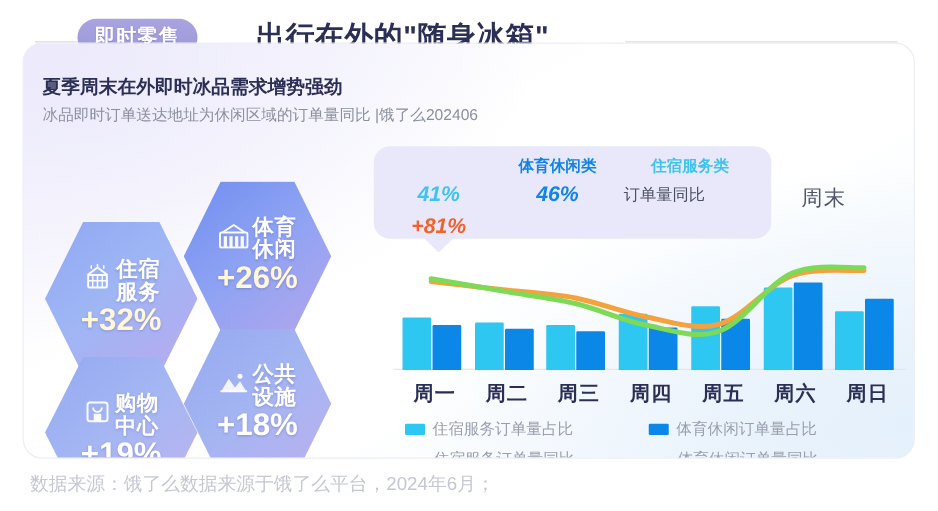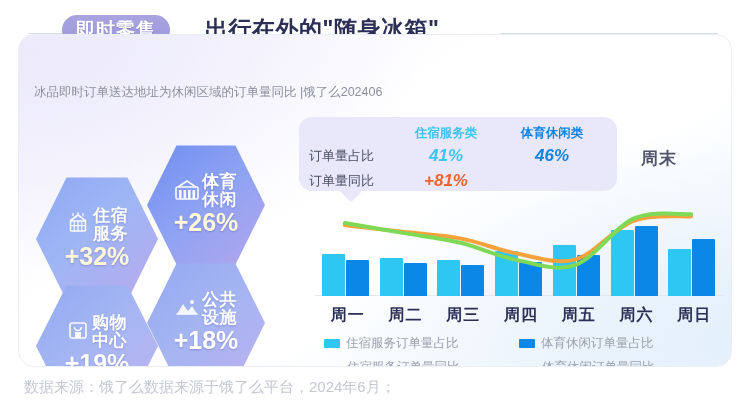--- a/index.html
+++ b/index.html
@@ -14,21 +14,21 @@
   
   .header { position:absolute; left:0; top:6px; width:750px; height:40px; }
   .hdr-rule { position:absolute; top:27px; height:1px; background:#d9dce6; }
   .hdr-rule.left  { left:28px;  width:52px; }
   .hdr-rule.right { left:500px; width:218px; }
   .pill {
     position:absolute; left:62px; top:9px;
     padding:0 14px; height:30px; line-height:30px;
     border-radius:15px;
     background:linear-gradient(180deg,#a9a4e0 0%,#9b97d8 100%);
-    color:#ffffff; font-size:19px; font-weight:bold; letter-spacing:1px;
+    color:#ffffff; font-size:16px; font-weight:bold; letter-spacing:1px;
     text-shadow:0 1px 1px rgba(80,70,150,.35);
     white-space:nowrap;
   }
   .hdr-title {
     position:absolute; left:205px; top:8px;
     font-size:23px; font-weight:bold; color:#2b2f55;
     letter-spacing:.5px; white-space:nowrap;
   }
 
   
@@ -98,21 +98,21 @@
   .co-hdr.c1 { color:#3fc3ef; }
   .co-hdr.c2 { color:#1184e4; }
   .co-lbl { font-size:13px; color:#4b4f63; line-height:24px; }
   .co-num { font-size:17px; font-weight:bold; font-style:italic; text-align:center; line-height:24px; }
   .co-num.p1 { color:#3fc3ef; }
   .co-num.p2 { color:#1184e4; }
   .co-num.g  { color:#f2622a; }
 
   .weekend-lbl {
     position:absolute; left:622px; top:112px;
-    font-size:17px; font-weight:bold; color:#50556b; letter-spacing:1px;
+    font-size:17px; font-weight:normal; color:#50556b; letter-spacing:1px;
   }
 
   
   .chart { position:absolute; left:300px; top:166px; width:404px; height:95px; }
   .bars  { position:absolute; left:0; bottom:0; width:404px; height:88px; z-index:1; }
   .bargroup { position:absolute; bottom:0; width:50px; }
   .bar { position:absolute; bottom:0; width:23px; border-radius:1px 1px 0 0; }
   .bar.a { left:0;  background:#2ec7f2; }
   .bar.b { left:24px; background:#0b87e8; }
   .axis { position:absolute; left:-4px; bottom:0; width:410px; height:1px; background:#e3e6ee; z-index:0;}
@@ -140,20 +140,21 @@
 
   <div class="header">
     <div class="hdr-rule left"></div>
     <div class="hdr-rule right"></div>
     <div class="pill">即时零售</div>
     <div class="hdr-title">出行在外的"随身冰箱"</div>
   </div>
 
   <div class="card">
 
+    <div class="card-title">夏季周末在外即时冰品需求增势强劲</div>
     <div class="card-sub">冰品即时订单送达地址为休闲区域的订单量同比 |饿了么202406</div>
 
     <div class="hexwrap">
 
       <div class="hex" id="hex-sports">
         <div class="hx-row">
           <span class="hx-ico">
             <svg width="24" height="22" viewBox="0 0 24 22">
               <rect x="1" y="9" width="22" height="12" rx="1.5" fill="none" stroke="#fff" stroke-width="1.6"></rect>
               <path d="M3 9 L12 3 L21 9" fill="none" stroke="#fff" stroke-width="1.6" stroke-linejoin="round"></path>
@@ -223,24 +224,23 @@
         </div>
         <div class="hx-val">+19%</div>
       </div>
 
     </div>
 
     <div class="callout">
       <div class="ptr"></div>
       <div class="co-grid">
         <div></div>
+        <div class="co-hdr c2">体育休闲类</div>
         <div class="co-hdr c1">住宿服务类</div>
-        <div class="co-hdr c2">体育休闲类</div>
-
-        <div class="co-lbl">订单量占比</div>
+
         <div class="co-num p1">41%</div>
         <div class="co-num p2">46%</div>
 
         <div class="co-lbl">订单量同比</div>
         <div class="co-num g">+81%</div>
       </div>
     </div>
 
     <div class="weekend-lbl">周末</div>
 

